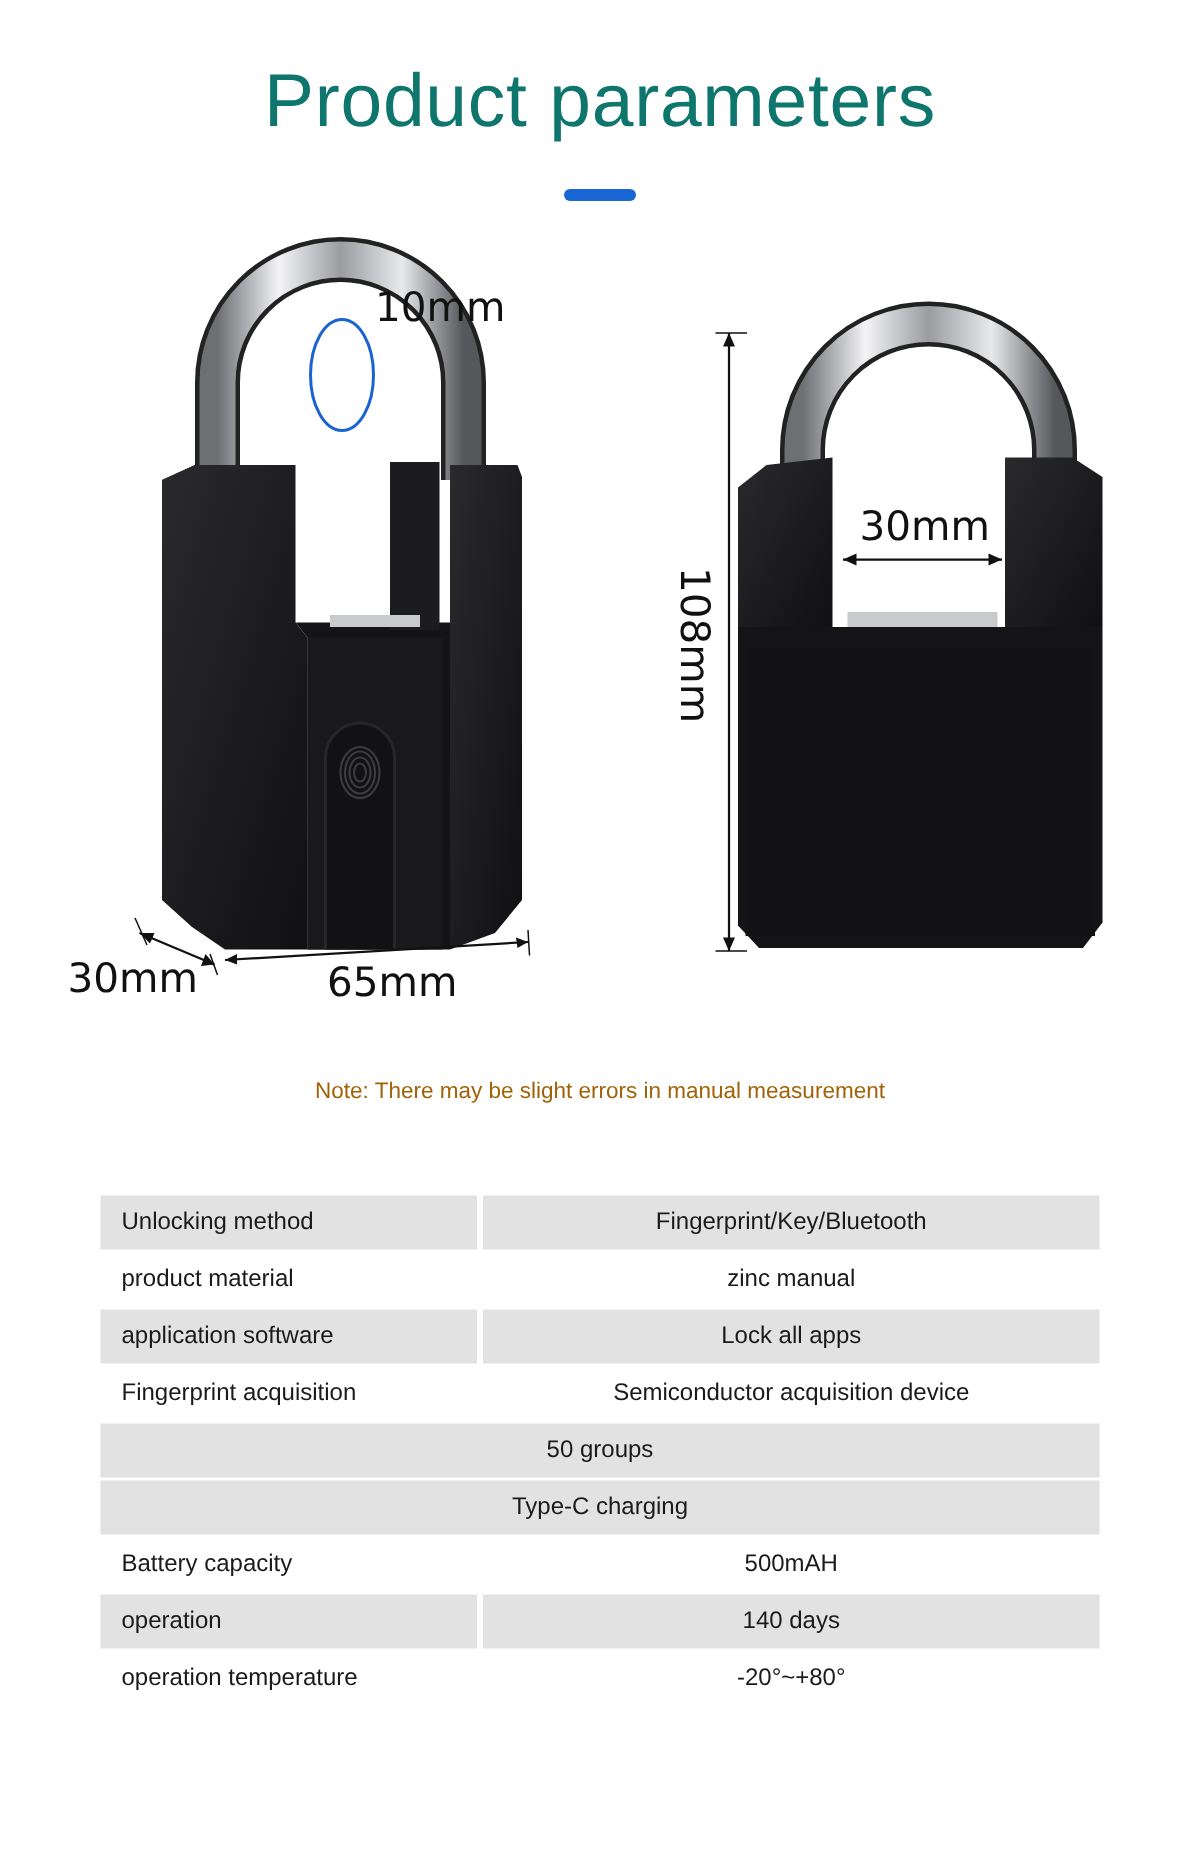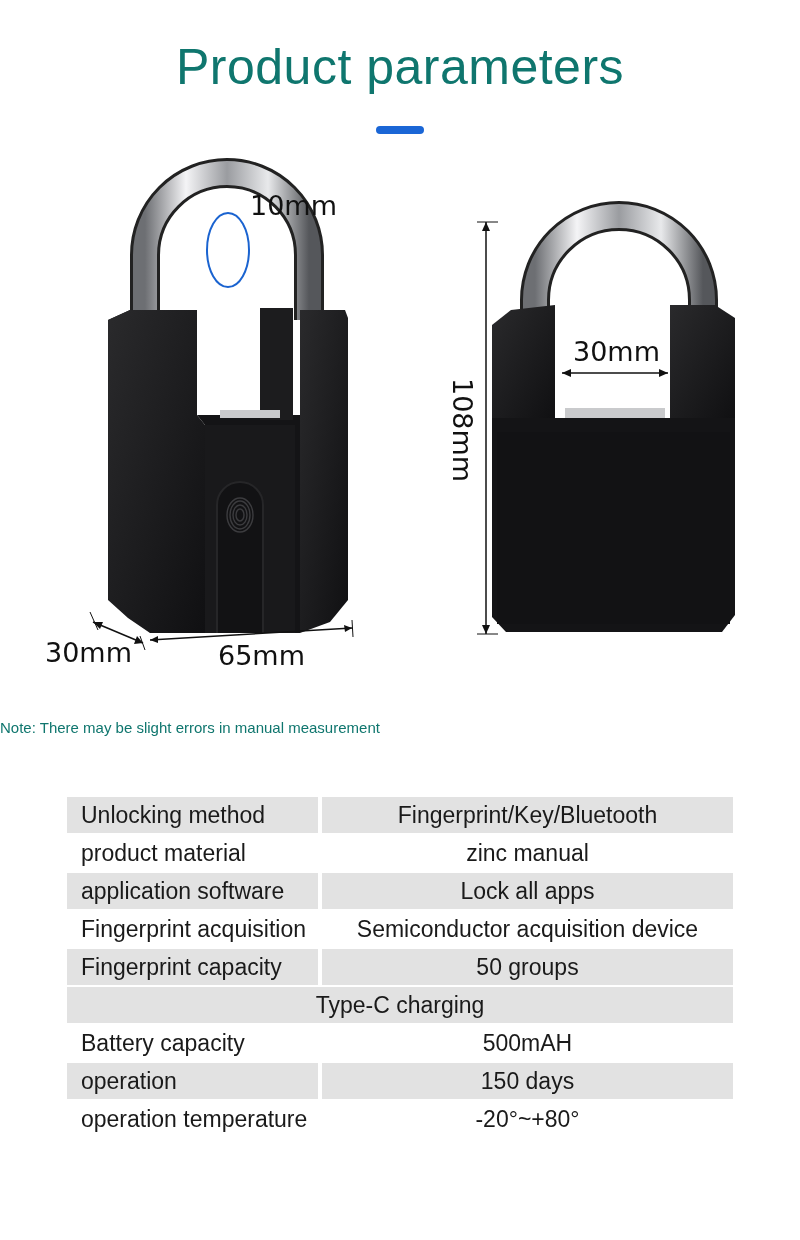--- a/index.html
+++ b/index.html
@@ -17,27 +17,27 @@
 
     .figure { position: absolute; left: 0; top: 150px; width: 800px; height: 560px; }
     .figure svg { position: absolute; left: 0; top: 0; }
     .dim-label {
       position: absolute; font-size: 27px; color: #111; white-space: nowrap;
       font-family: "DejaVu Sans", sans-serif;
     }
     .dim-label.vertical { transform: rotate(90deg); transform-origin: left top; }
 
     .note {
-      position: absolute; top: 719px; left: 0; width: 800px; text-align: left;
-      font-size: 15px; color: #0f766e;
+      position: absolute; top: 719px; left: 0; width: 800px; text-align: center;
+      font-size: 15px; color: #a16207;
     }
 
     .spec-table { position: absolute; left: 67px; top: 797px; width: 666px; }
     .spec-row { display: flex; height: 38px; gap: 4px; }
-    .spec-cell { height: 36px; display: flex; align-items: center; font-size: 23px; color: #1a1a1a; }
+    .spec-cell { height: 36px; display: flex; align-items: center; font-size: 16px; color: #1a1a1a; }
     .spec-row.shaded .spec-cell { background: #e2e2e2; }
     .spec-label { width: 251px; padding-left: 14px; }
     .spec-value { flex: 1; justify-content: center; }
   </style>
 </head>
 <body>
 
 <h1 class="title">Product parameters</h1>
 <div class="title-accent"></div>
 
@@ -130,31 +130,30 @@
   </div>
   <div class="spec-row shaded">
     <div class="spec-cell spec-label">application software</div>
     <div class="spec-cell spec-value">Lock all apps</div>
   </div>
   <div class="spec-row">
     <div class="spec-cell spec-label">Fingerprint acquisition</div>
     <div class="spec-cell spec-value">Semiconductor acquisition device</div>
   </div>
   <div class="spec-row shaded">
-    <div class="spec-cell spec-label">Fingerprint capacity</div>
     <div class="spec-cell spec-value">50 groups</div>
   </div>
   <div class="spec-row shaded">
     <div class="spec-cell spec-value">Type-C charging</div>
   </div>
   <div class="spec-row">
     <div class="spec-cell spec-label">Battery capacity</div>
     <div class="spec-cell spec-value">500mAH</div>
   </div>
   <div class="spec-row shaded">
     <div class="spec-cell spec-label">operation</div>
-    <div class="spec-cell spec-value">150 days</div>
+    <div class="spec-cell spec-value">140 days</div>
   </div>
   <div class="spec-row">
     <div class="spec-cell spec-label">operation temperature</div>
     <div class="spec-cell spec-value">-20°~+80°</div>
   </div>
 </div>
 
 </body></html>

